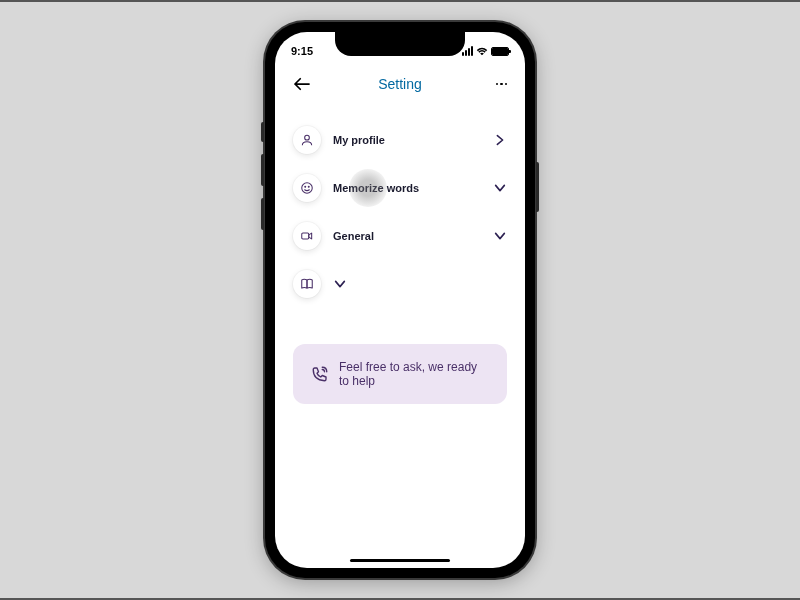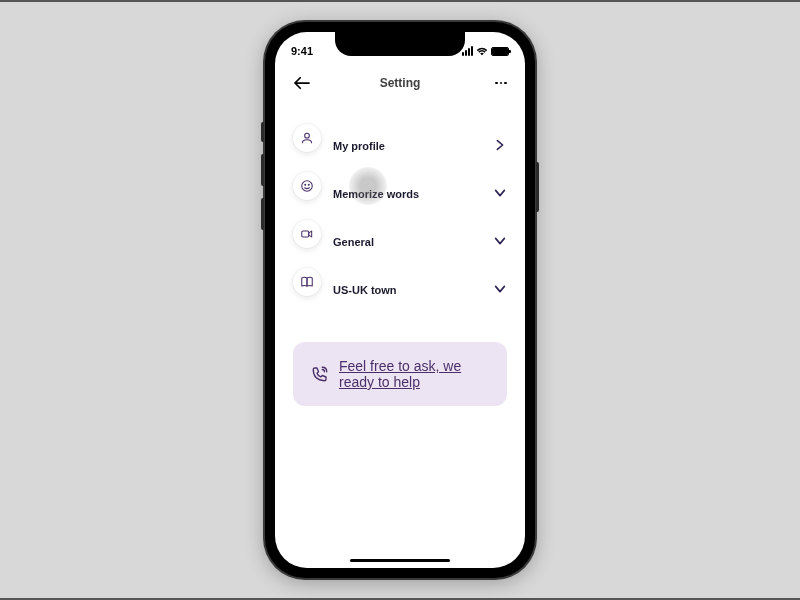--- a/index.html
+++ b/index.html
@@ -151,23 +151,23 @@
       padding: 14px 18px 8px;
     }
 
     .back-arrow {
       width: 18px;
       height: 14px;
       cursor: pointer;
     }
 
     .nav-title {
-      font-size: 12px;
-      font-weight: 700;
-      color: #404040;
+      font-size: 14px;
+      font-weight: 400;
+      color: #0369a1;
     }
 
     .more-dots {
       width: 18px;
       height: 14px;
       display: flex;
       align-items: center;
       justify-content: flex-end;
       gap: 2px;
       cursor: pointer;
@@ -179,21 +179,21 @@
       background: #000;
       border-radius: 50%;
     }
 
     .settings-list {
       padding: 16px 18px 0;
     }
 
     .settings-row {
       display: flex;
-      align-items: flex-end;
+      align-items: center;
       padding: 10px 0;
       cursor: pointer;
       position: relative;
     }
 
     .icon-circle {
       width: 28px;
       height: 28px;
       border-radius: 50%;
       background: #fff;
@@ -246,24 +246,23 @@
       cursor: pointer;
     }
 
     .help-icon {
       width: 18px;
       height: 18px;
       flex-shrink: 0;
     }
 
     .help-text {
-      font-size: 14px;
+      font-size: 12px;
       font-weight: 500;
       color: #4a3068;
-      text-decoration: underline;
     }
 
     .home-indicator {
       position: absolute;
       bottom: 6px;
       left: 50%;
       transform: translateX(-50%);
       width: 100px;
       height: 3px;
       background: #000;
@@ -278,21 +277,21 @@
     <div class="side-button sb1"></div>
     <div class="side-button sb2"></div>
     <div class="side-button sb3"></div>
   </div>
   <div class="side-button-right"></div>
 
   <div class="screen">
     <div class="notch"></div>
 
     <div class="status-bar">
-      <span>9:41</span>
+      <span>9:15</span>
       <div class="status-right">
         <div class="signal-bars">
           <div class="bar b1"></div>
           <div class="bar b2"></div>
           <div class="bar b3"></div>
           <div class="bar b4"></div>
         </div>
         <svg class="wifi" viewBox="0 0 16 12">
           <path d="M8 11 L5.5 8.5 Q8 6.5 10.5 8.5 Z M3 6 Q8 2 13 6 L11.5 7.5 Q8 4.5 4.5 7.5 Z M1 4 Q8 -2 15 4 L13.5 5.5 Q8 0.5 2.5 5.5 Z" fill="#000"></path>
         </svg>
@@ -359,21 +358,20 @@
         </svg>
       </div>
 
       <div class="settings-row">
         <div class="icon-circle">
           <svg viewBox="0 0 24 24" fill="none" stroke="#4a3068" stroke-width="1.8" stroke-linejoin="round">
             <path d="M3 5 Q7 3 12 5 L12 19 Q7 17 3 19 Z"></path>
             <path d="M12 5 Q17 3 21 5 L21 19 Q17 17 12 19 Z"></path>
           </svg>
         </div>
-        <span class="row-label">US-UK town</span>
         <svg class="chevron" viewBox="0 0 16 16">
           <path d="M3 5 L8 11 L13 5" stroke="#2d2152" stroke-width="1.8" fill="none" stroke-linecap="round" stroke-linejoin="round"></path>
         </svg>
       </div>
 
     </div>
 
     <div class="help-card">
       <svg class="help-icon" viewBox="0 0 24 24" fill="none" stroke="#4a3068" stroke-width="1.8" stroke-linecap="round" stroke-linejoin="round">
         <path d="M5 4 Q3 4 3 6 Q3 20 18 21 Q20 21 20 19 L20 16 L15 14 L13 16 Q9 14 8 11 L10 9 L8 4 Z"></path>

